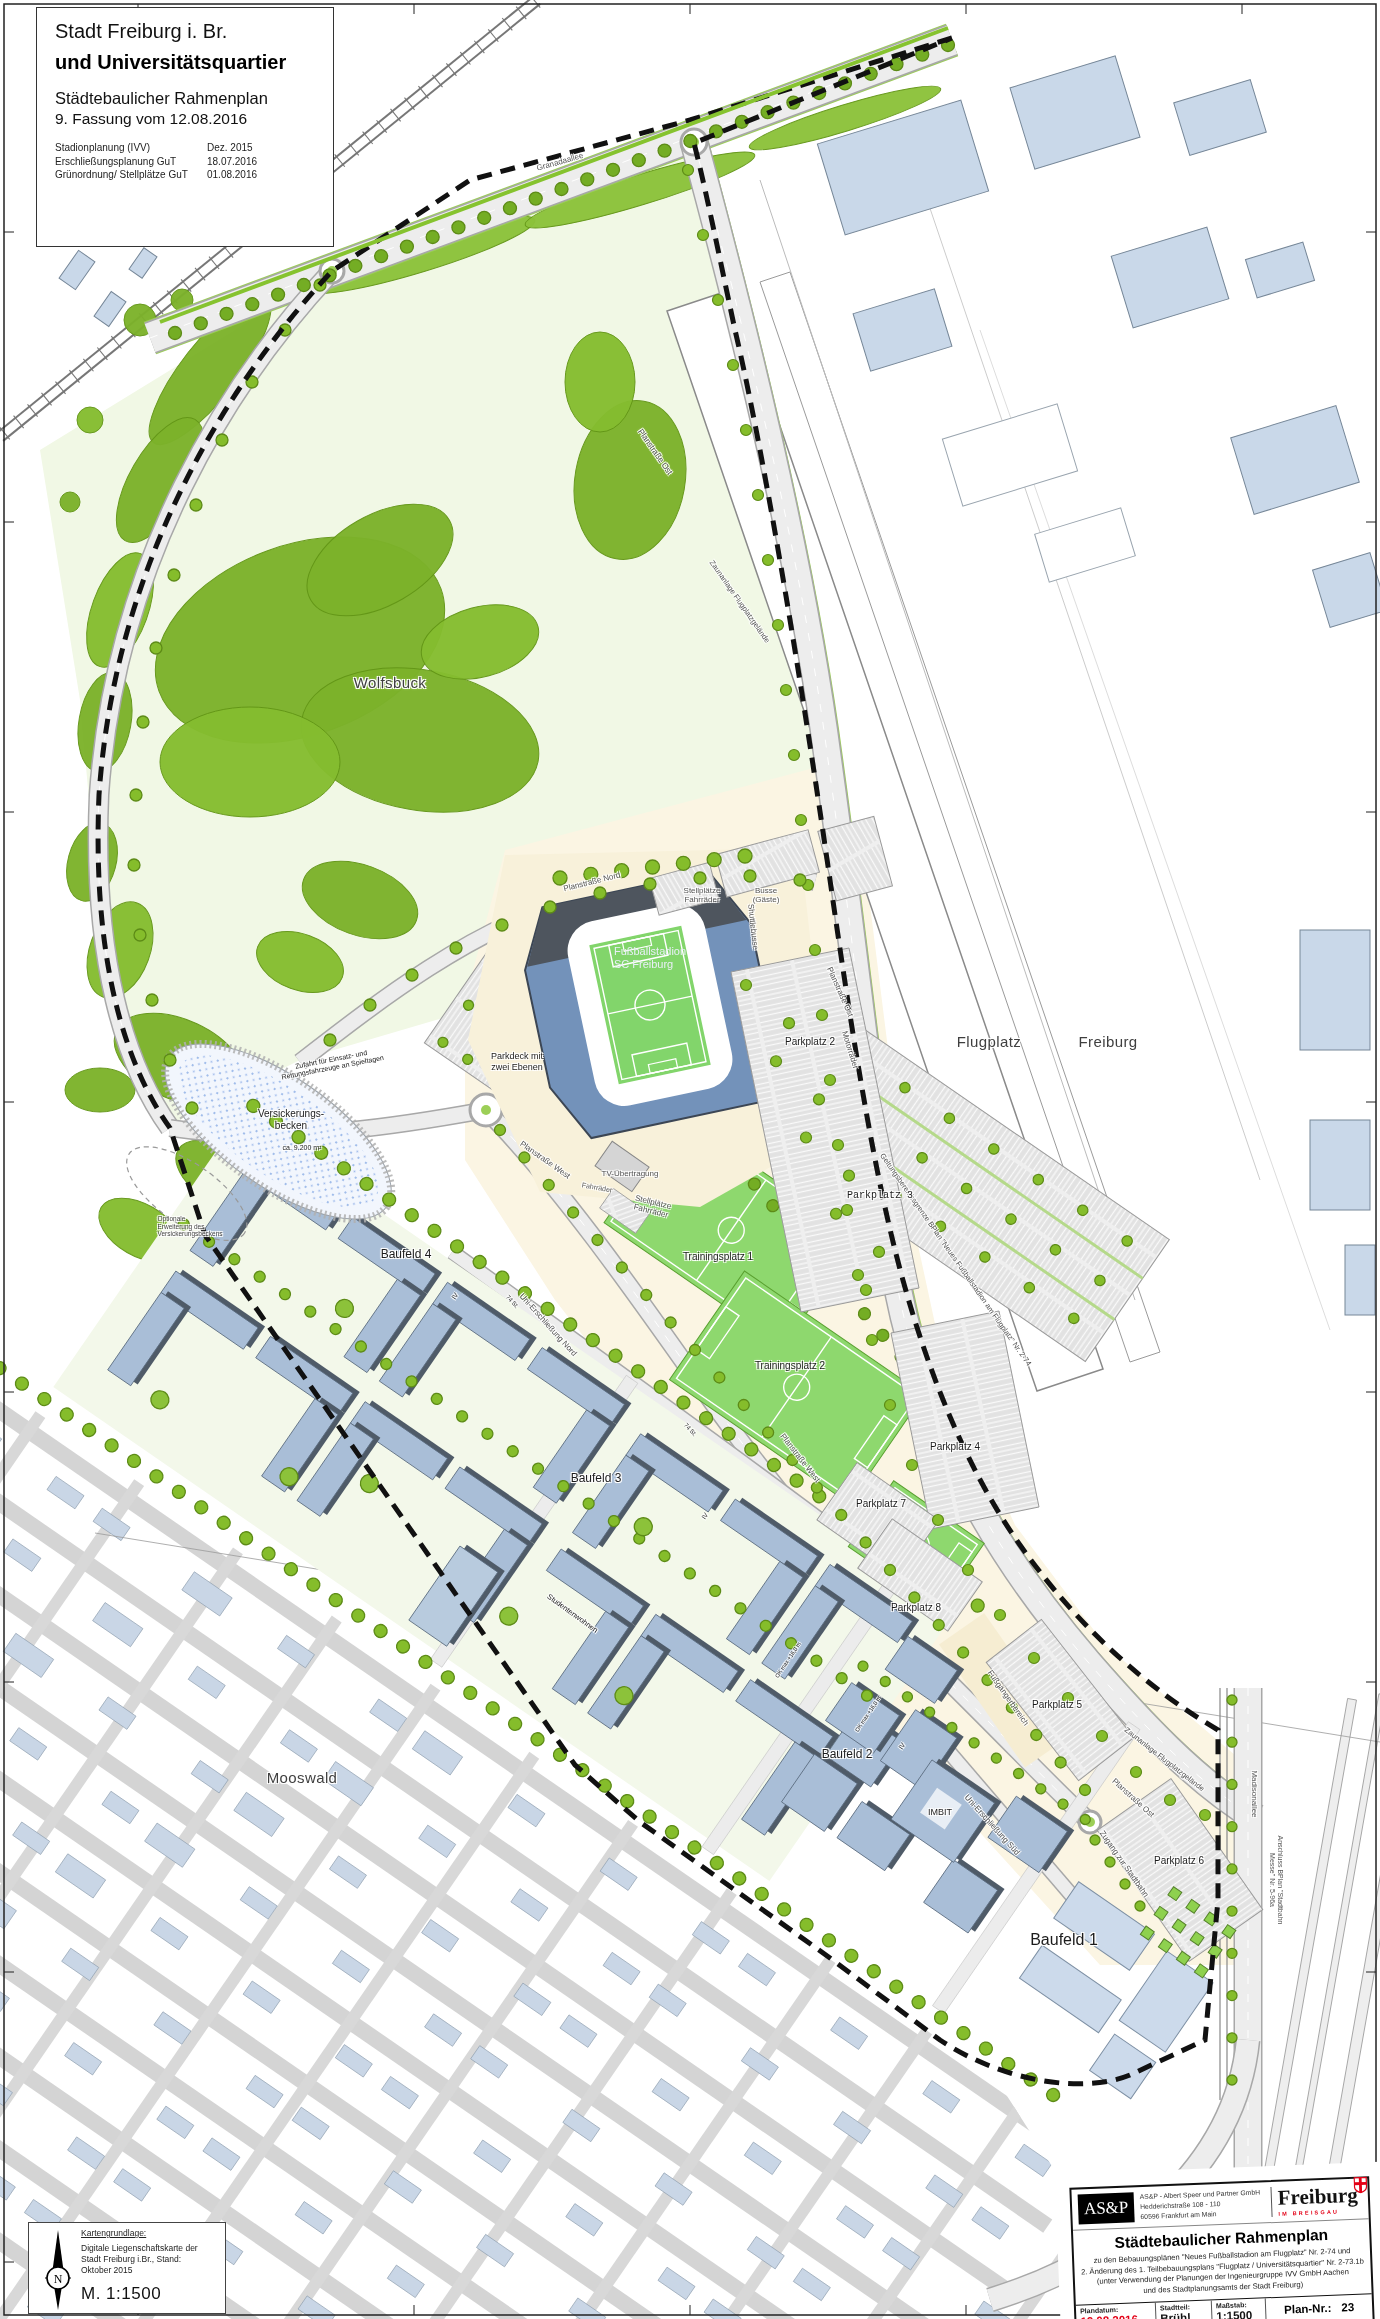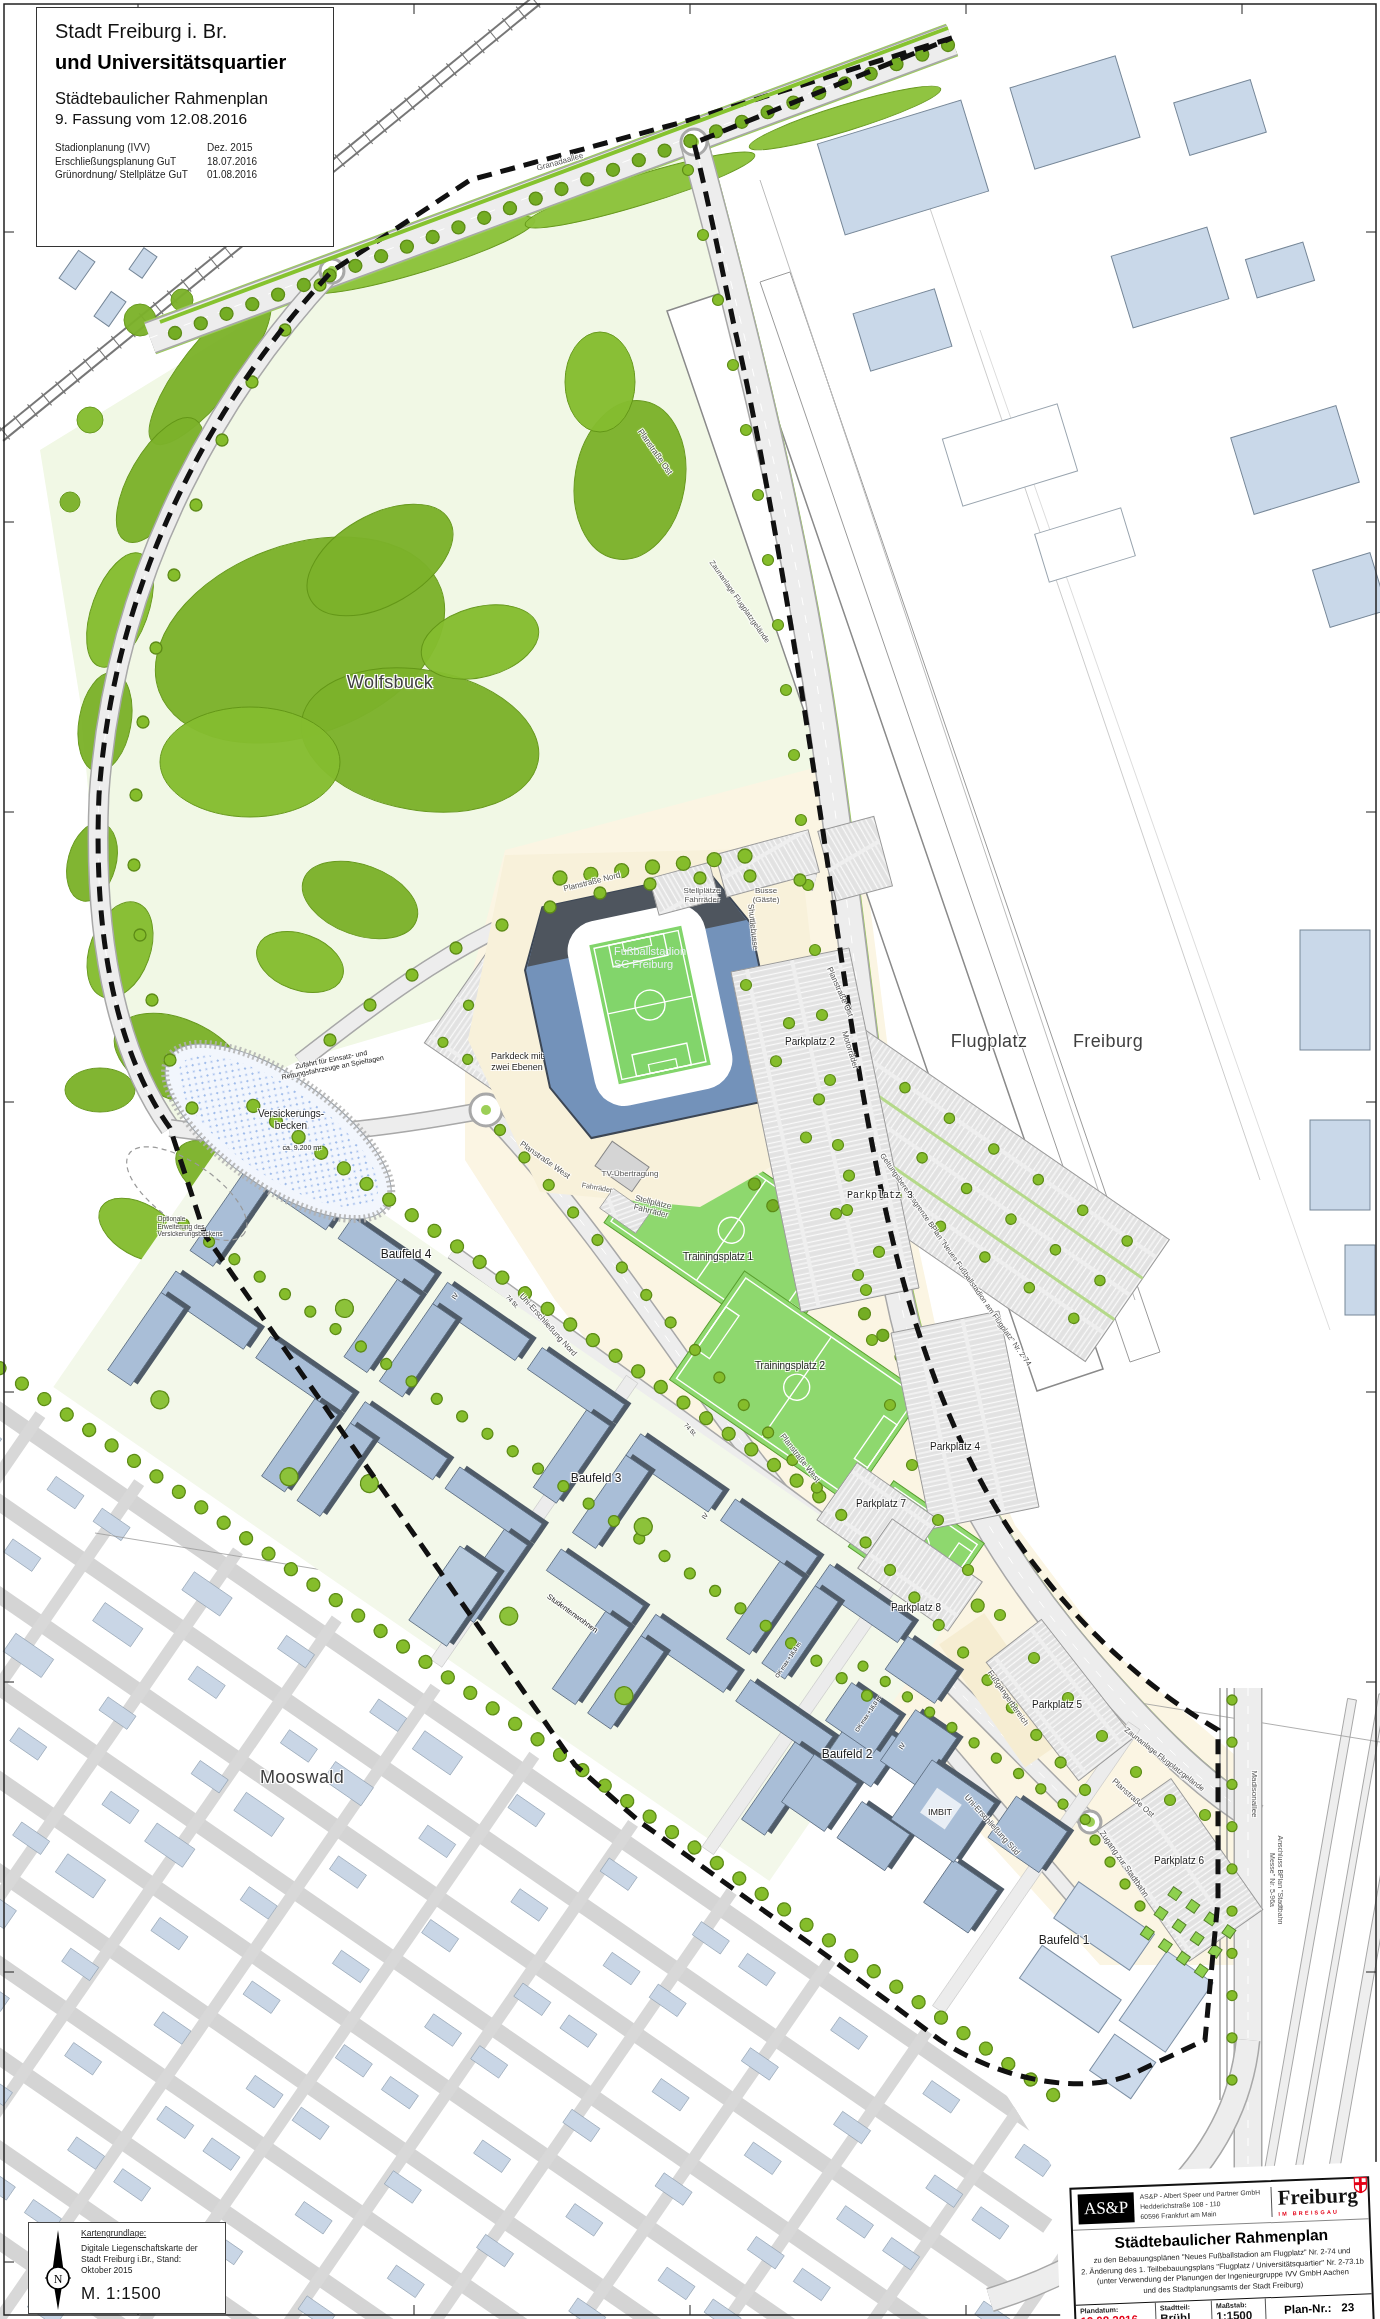--- a/index.html
+++ b/index.html
@@ -5,21 +5,21 @@
   html,body{margin:0;padding:0;background:#ffffff;}
   .sheet{position:relative;width:1380px;height:2319px;background:#fff;overflow:hidden;
          font-family:"Liberation Sans",sans-serif;}
   .sheet svg#map{position:absolute;left:0;top:0;}
 
   
   .labels{position:absolute;left:0;top:0;width:1380px;height:2319px;pointer-events:none;}
   .mlbl{position:absolute;transform:translate(-50%,-50%);font-size:10px;color:#1c1c1c;
         white-space:pre-line;text-align:center;line-height:1.18;
         text-shadow:-1px -1px 0 #fff,1px -1px 0 #fff,-1px 1px 0 #fff,1px 1px 0 #fff,0 0 3px #fff;}
-  .big{font-size:18px;color:#3f3f3f;letter-spacing:.4px;}
+  .big{font-size:15px;color:#3f3f3f;letter-spacing:.4px;}
   .street{font-size:8px;color:#555;}
   .tiny{font-size:6.5px;color:#444;}
   .l-wolfsbuck{left:390px;top:683px;}
   .l-flugplatz{left:980px;top:1042px;margin-left:9px;}
   .l-freiburg{left:1108px;top:1042px;}
   .l-mooswald{left:302px;top:1778px;}
   .l-granada{left:560px;top:162px;transform:translate(-50%,-50%) rotate(-16deg);}
   .l-post1{left:655px;top:452px;transform:translate(-50%,-50%) rotate(55deg);}
   .l-post2{left:840px;top:992px;transform:translate(-50%,-50%) rotate(66deg);}
   .l-post3{left:1133px;top:1798px;transform:translate(-50%,-50%) rotate(42deg);}
@@ -44,21 +44,21 @@
   .l-stf1{left:702px;top:895px;}
   .l-busse{left:766px;top:895px;}
   .l-shuttle{left:753px;top:927px;transform:translate(-50%,-50%) rotate(84deg);}
   .l-motor{left:850px;top:1050px;transform:translate(-50%,-50%) rotate(73deg);}
   .l-tv{left:630px;top:1174px;}
   .l-stf2{left:652px;top:1207px;transform:translate(-50%,-50%) rotate(14deg);}
   .l-fahrr{left:597px;top:1188px;font-size:7px;transform:translate(-50%,-50%) rotate(10deg);}
   .l-bf4{left:406px;top:1254px;font-size:12px;}
   .l-bf3{left:596px;top:1478px;font-size:12px;}
   .l-bf2{left:847px;top:1754px;font-size:12px;}
-  .l-bf1{left:1064px;top:1940px;font-size:12px;}
+  .l-bf1{left:1064px;top:1940px;font-size:16px;}
   .l-imbit{left:940px;top:1812px;font-size:9px;}
   .l-stud{left:572px;top:1614px;font-size:7.5px;transform:translate(-50%,-50%) rotate(36deg);}
   .l-tp1{left:718px;top:1257px;}
   .l-tp2{left:790px;top:1366px;}
   .l-pp2{left:810px;top:1042px;}
   .l-pp3{left:880px;top:1196px;font-family:Liberation Mono, monospace;}
   .l-pp4{left:955px;top:1447px;}
   .l-pp5{left:1057px;top:1705px;}
   .l-pp6{left:1179px;top:1861px;}
   .l-pp7{left:881px;top:1504px;}

